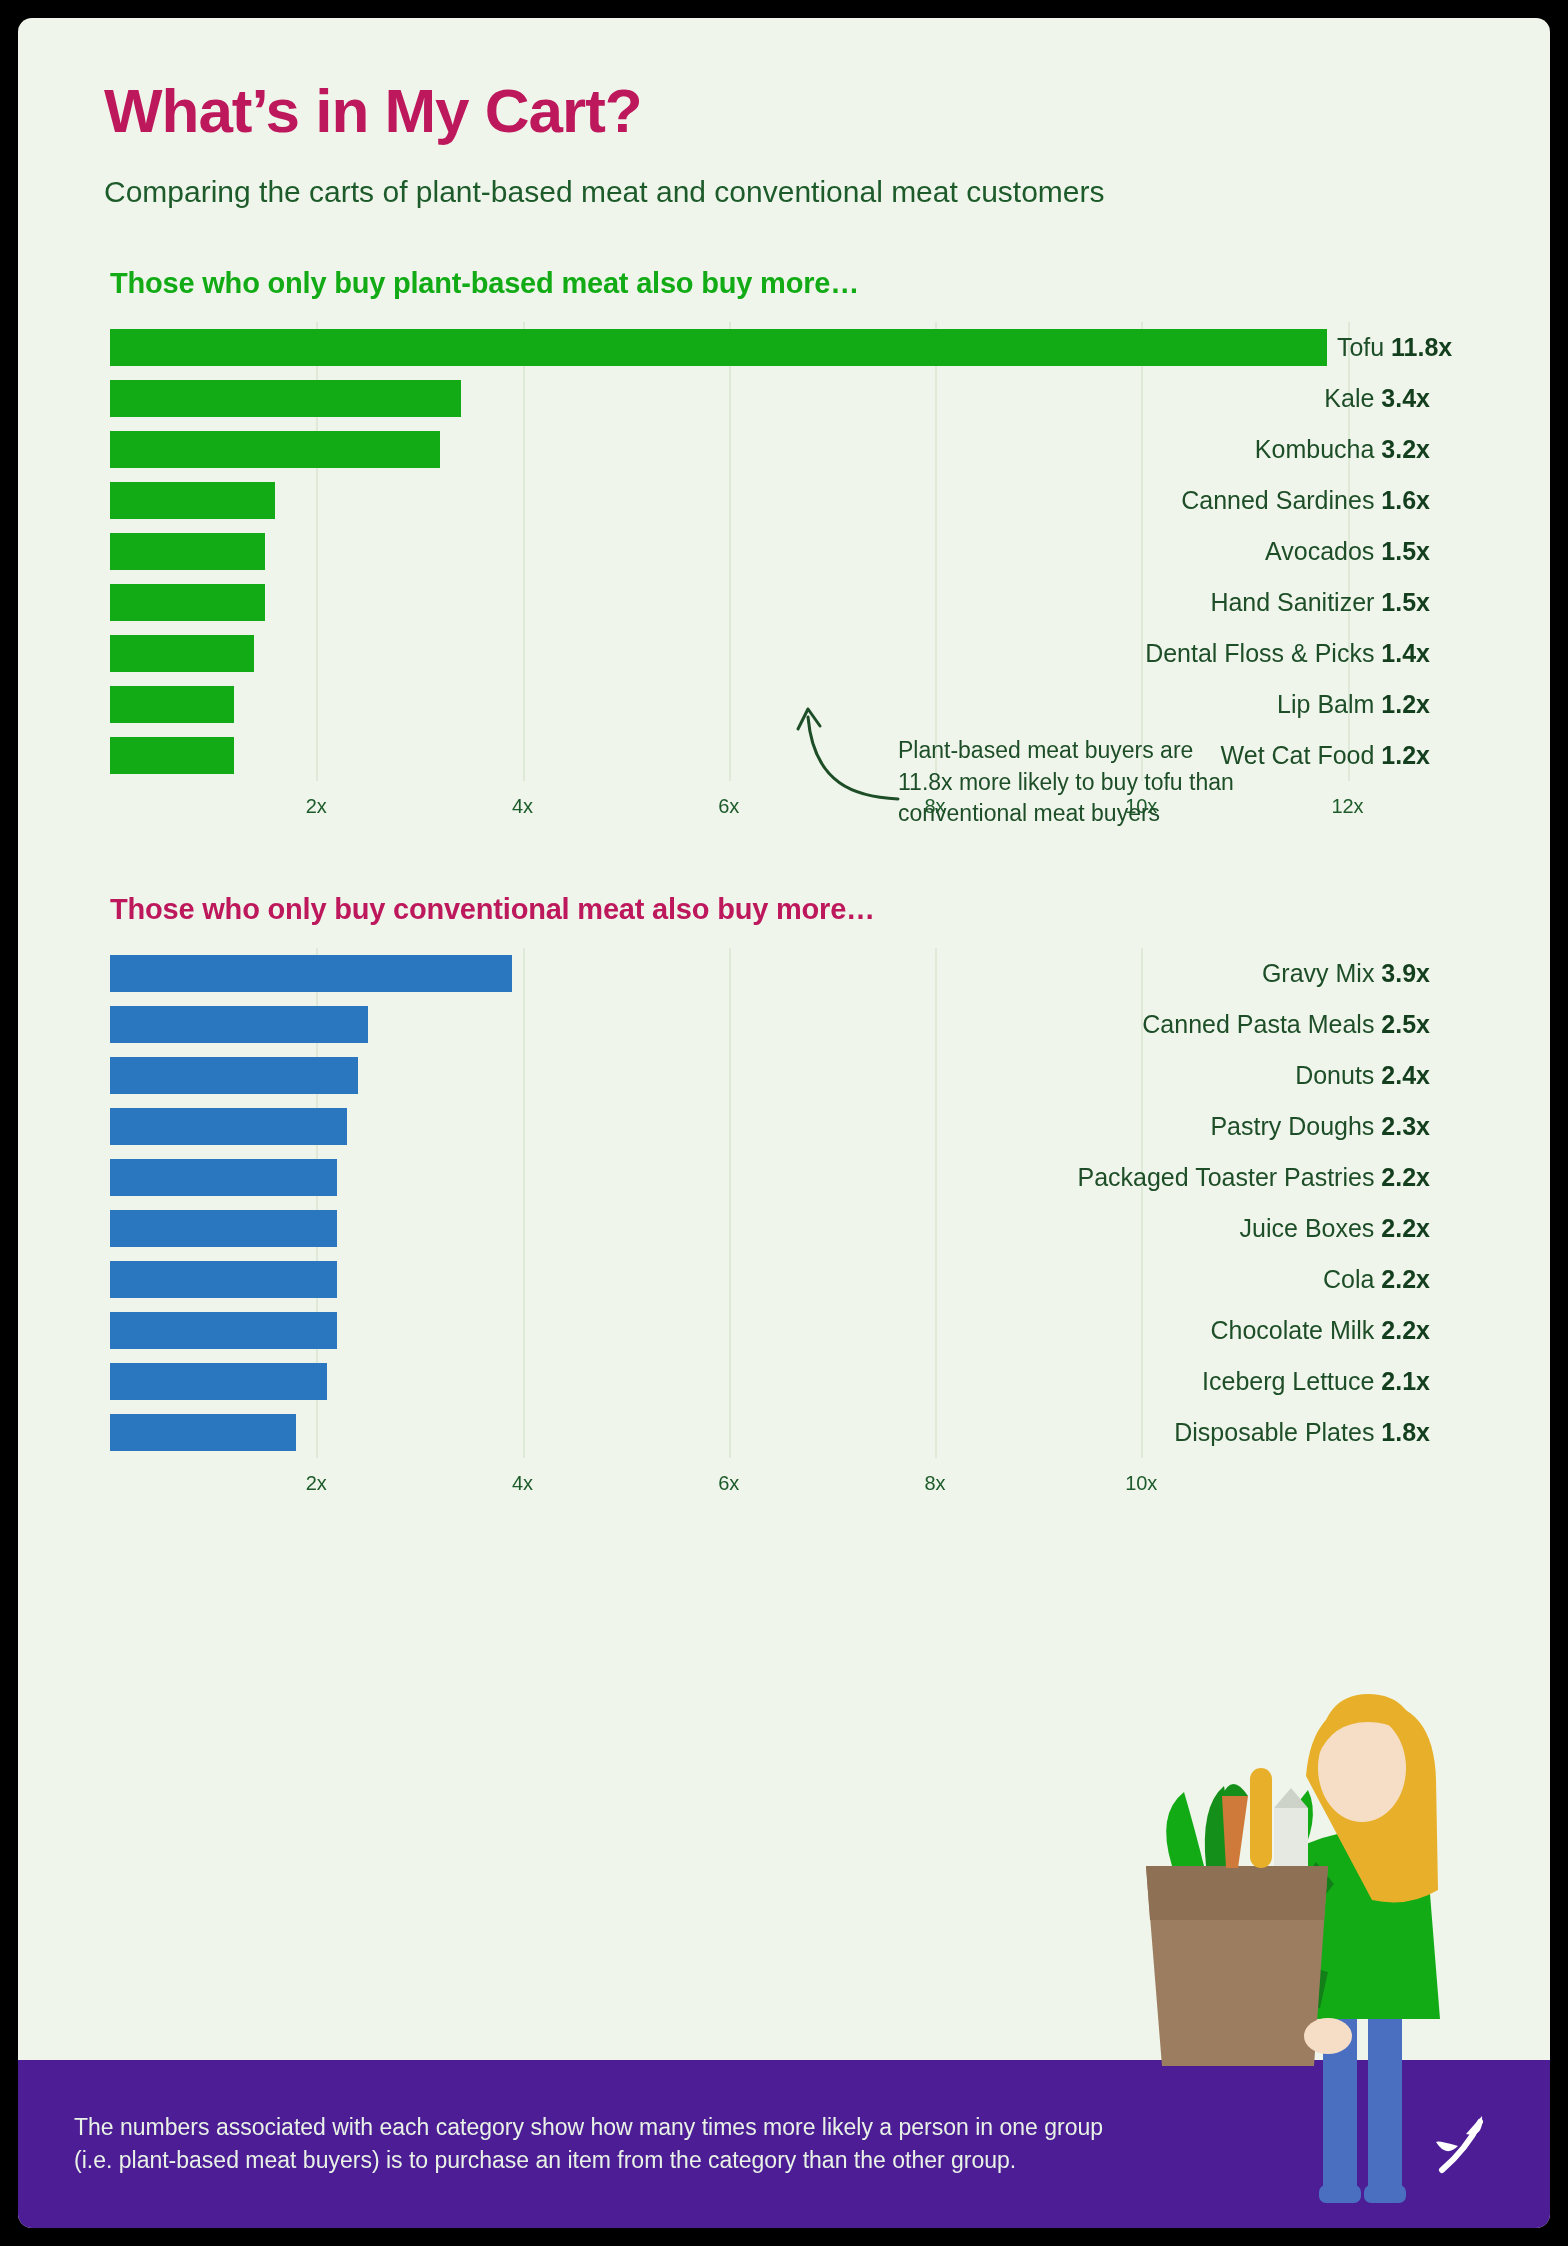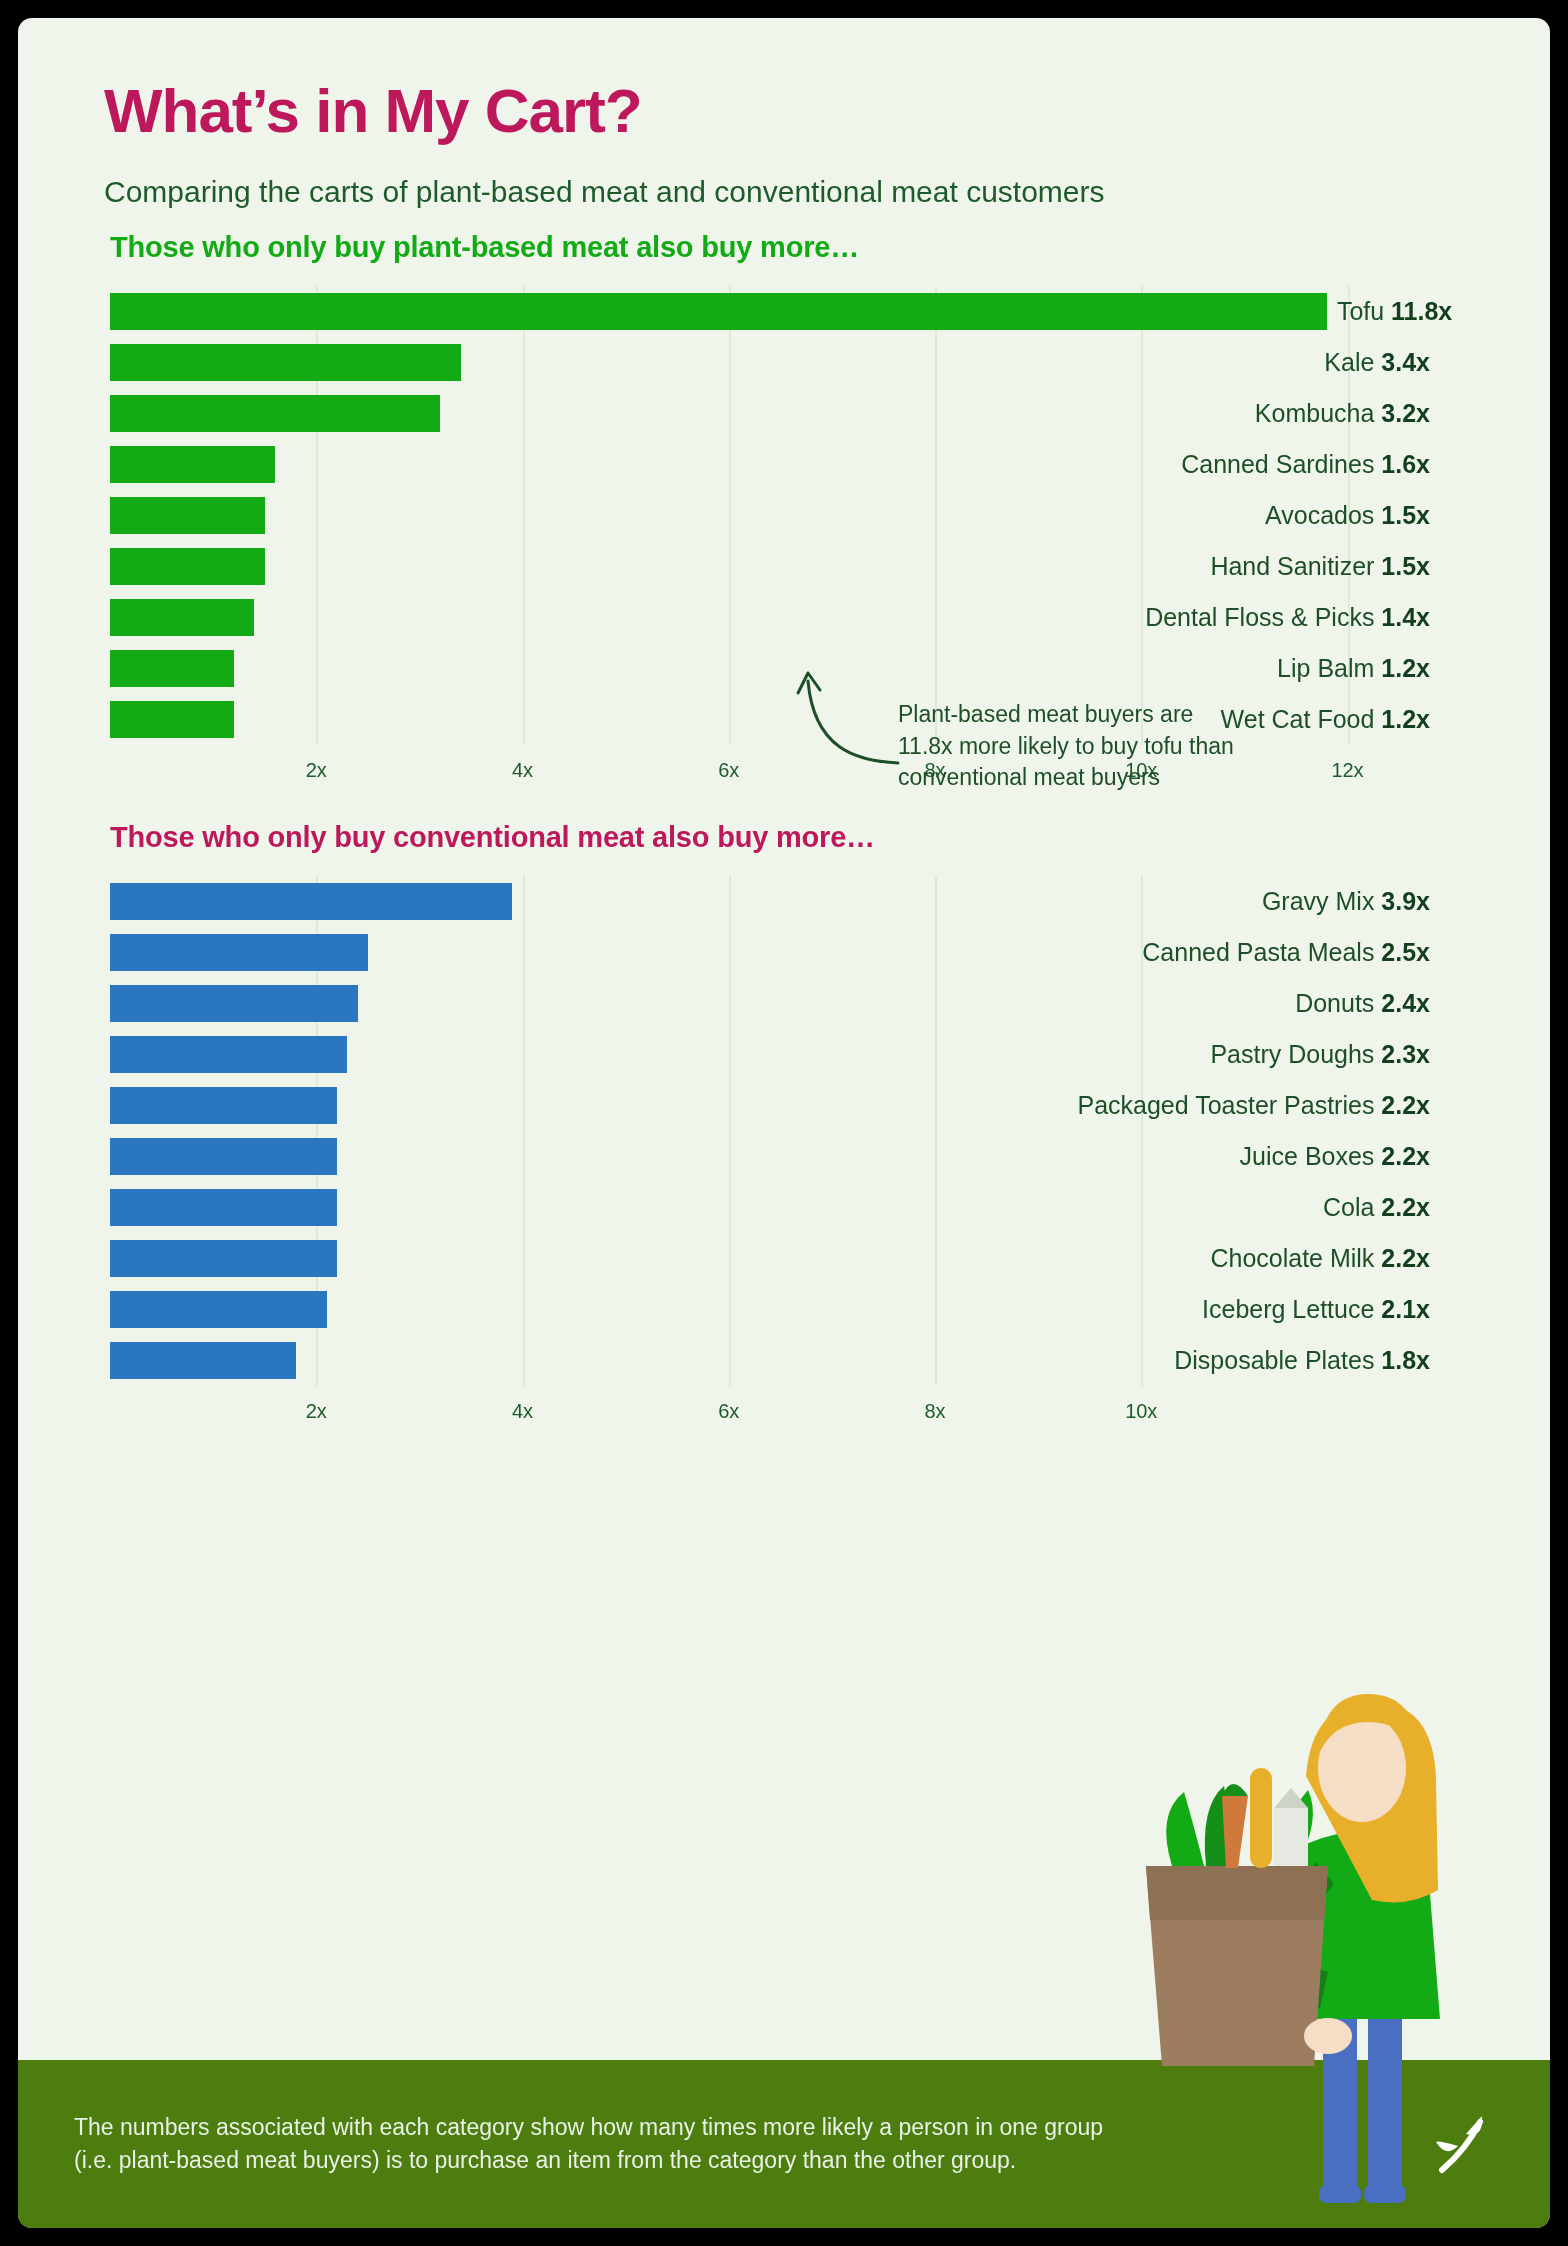--- a/index.html
+++ b/index.html
@@ -42,21 +42,21 @@
   .subtitle {
     margin-top: 30px;
     font-size: 30px;
     color: #1d5b2b;
     line-height: 1.28;
     max-width: 1320px;
     font-weight: 400;
   }
 
   
-  .section { position: relative; margin-top: 20px; }
+  .section { position: relative; margin-top: 56px; }
 
   .section-heading {
     font-size: 29px;
     font-weight: bold;
     padding-left: 92px;
     letter-spacing: -0.2px;
   }
   .section-heading.green { color: #12ab16; }
   .section-heading.blue  { color: #be185d; }
 
@@ -149,21 +149,21 @@
     width: 420px;
     height: 560px;
     z-index: 4;
   }
 
   
   .footer {
     position: absolute;
     left: 0; right: 0; bottom: 0;
     height: 168px;
-    background: #4d7c0f;
+    background: #4c1d95;
     display: flex;
     align-items: center;
     padding: 0 56px;
   }
   .footer-text {
     color: #e9f2e6;
     font-size: 23px;
     line-height: 1.44;
     max-width: 1320px;
   }

